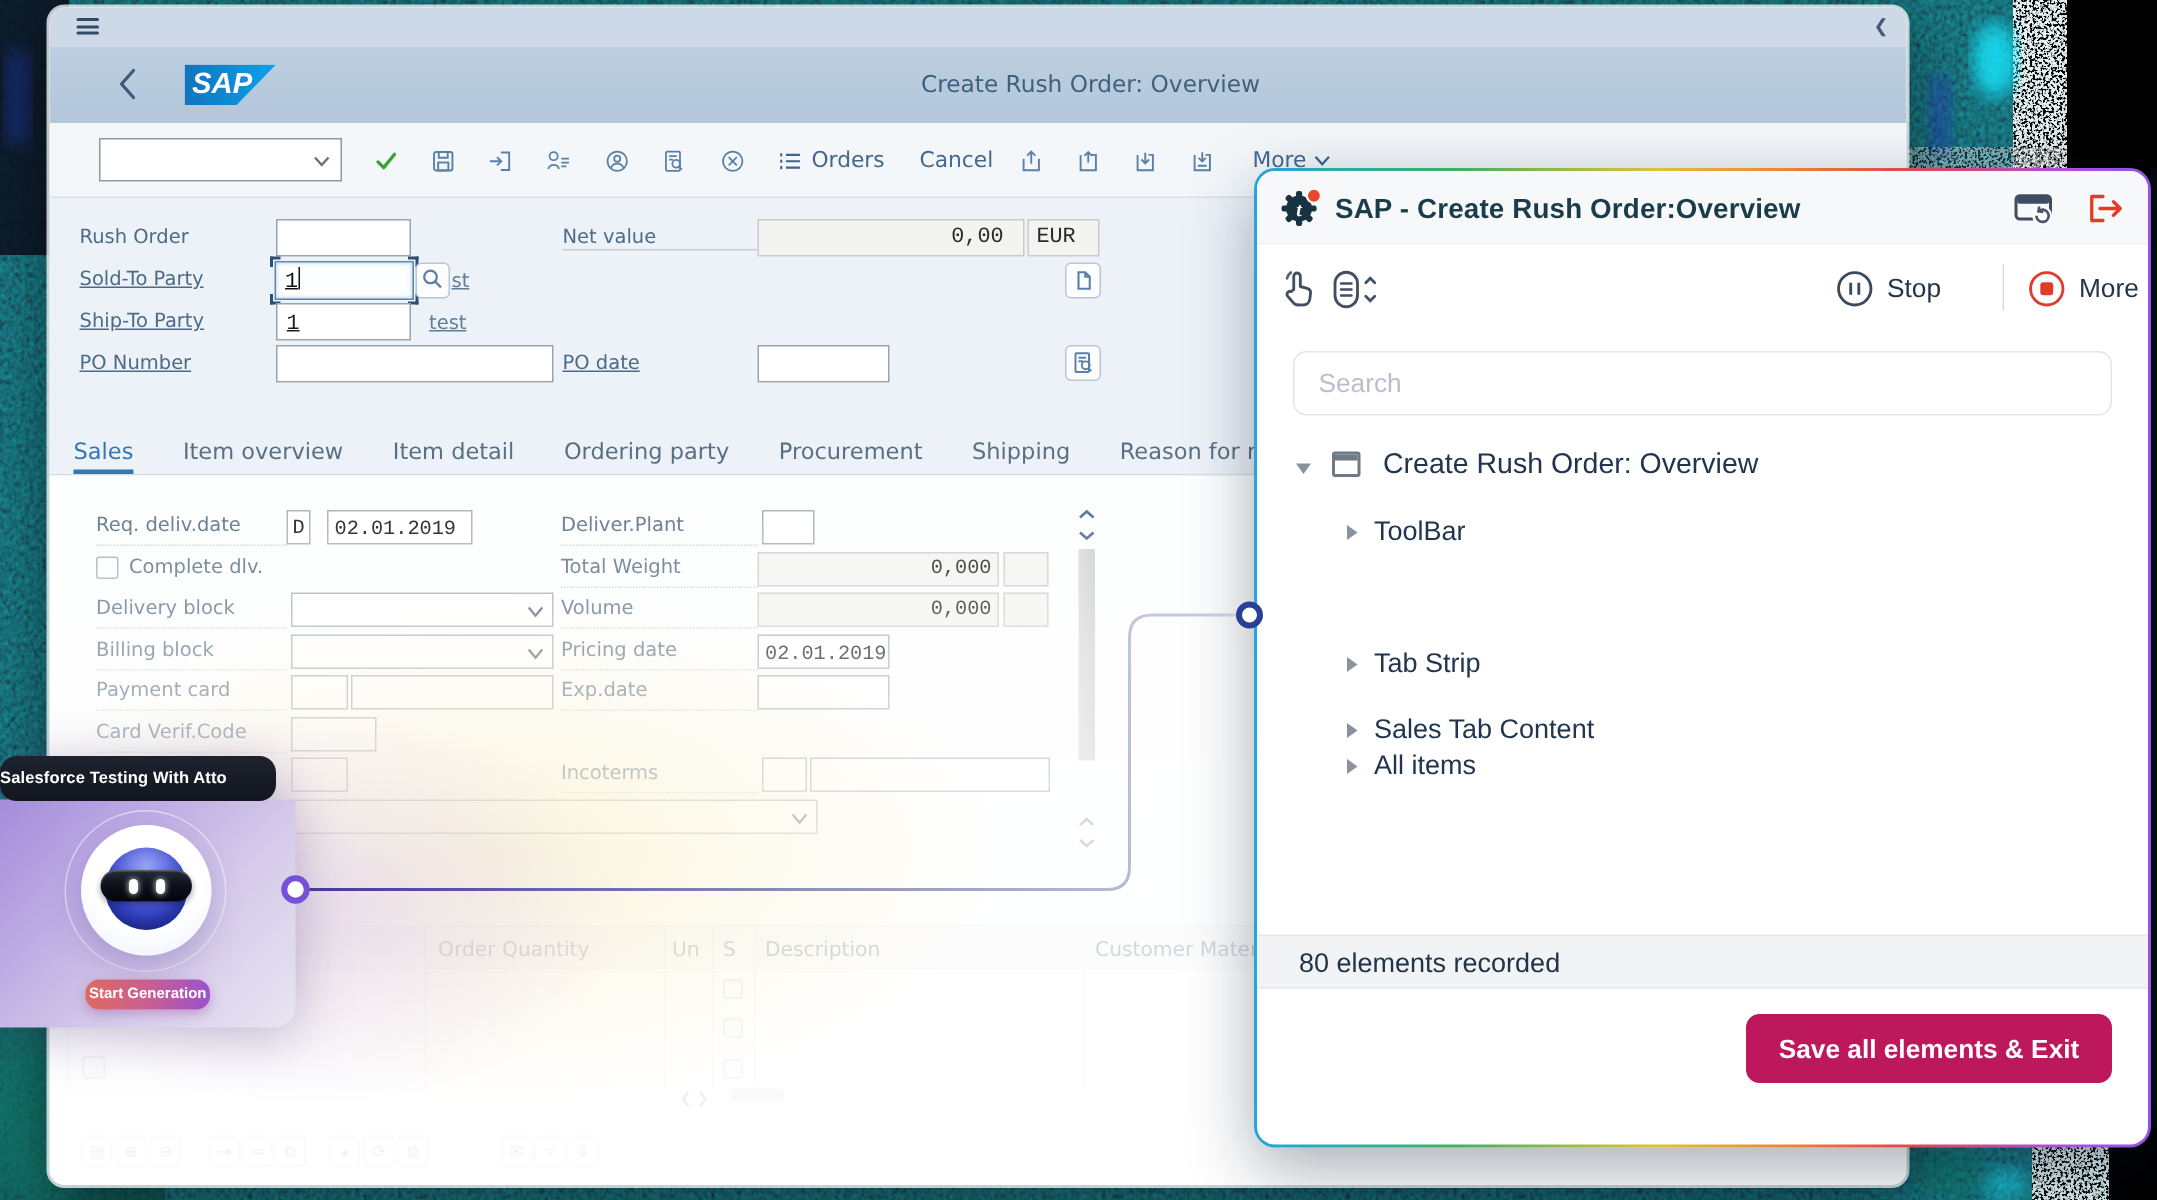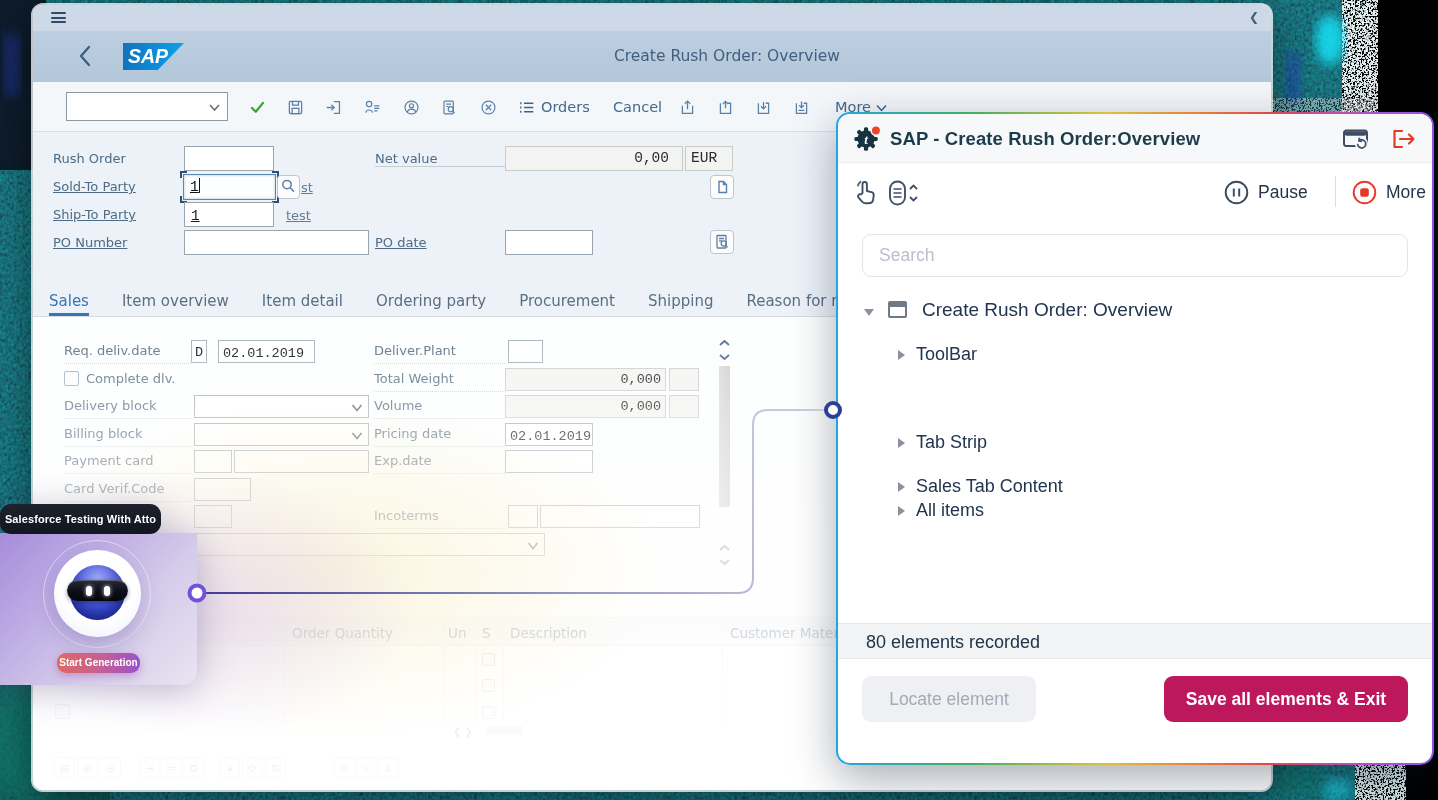--- a/index.html
+++ b/index.html
@@ -100,23 +100,23 @@
   .fade-overlay { position:absolute; inset:0; pointer-events:none;
      background:
        radial-gradient(ellipse 300px 190px at 175px 600px, rgba(196,166,236,.33), rgba(196,166,236,0) 70%),
        radial-gradient(ellipse 480px 240px at 300px 565px, rgba(246,228,160,.34), rgba(246,228,160,0) 70%),
        linear-gradient(180deg, rgba(255,255,255,0) 0%, rgba(255,255,255,0) 41%,
          rgba(255,255,255,.35) 55%, rgba(255,255,255,.58) 68%,
          rgba(255,255,255,.72) 78%, rgba(255,255,255,.84) 88%, rgba(255,255,255,.9) 100%); }
 
   
   .atto-card { position:absolute; left:0; top:504px; width:197px; height:181px; filter:drop-shadow(0 6px 18px rgba(60,40,110,.30)); }
-  .atto-pill { position:absolute; left:0; top:0; width:161px; height:30px; border-radius:11px;
+  .atto-pill { position:absolute; left:0; top:0; width:184px; height:30px; border-radius:11px;
      background:linear-gradient(180deg,#1d222d,#12161f); color:#fff; font-size:11px; font-weight:bold;
-     text-align:center; line-height:30px; letter-spacing:.1px; }
+     line-height:30px; letter-spacing:.1px; }
   .atto-body { position:absolute; left:0; top:29px; width:197px; height:152px;
      border-radius:0 0 14px 0;
      background:linear-gradient(133deg,#a58cdb 0%,#bcaae3 30%,#d5cbea 62%,#e9e4f1 100%); }
   .robot-ring-faint { position:absolute; left:43px; top:7px; width:108px; height:108px; border-radius:50%;
      border:1.5px solid rgba(255,255,255,.5); }
   .robot-disc { position:absolute; left:54px; top:17px; width:87px; height:87px; border-radius:50%;
      background:radial-gradient(circle at 50% 38%, #ffffff 55%, #e9eefb 100%);
      box-shadow:0 10px 22px rgba(80,60,150,.28); }
   .robot-sphere { position:absolute; left:16px; top:15px; width:55px; height:55px; border-radius:50%;
      background:radial-gradient(circle at 50% 24%, #9aa6f2 0%, #5b68e6 36%, #3346cc 68%, #202e9e 100%);
@@ -565,21 +565,21 @@
             <path d="M7 10 h7 M7 14 h7 M7 18 h7" stroke-width="1.6"></path>
             <path d="M23.5 9.5 L26.5 6.5 L29.5 9.5" stroke-width="1.8"></path>
             <path d="M23.5 18.5 L26.5 21.5 L29.5 18.5" stroke-width="1.8"></path>
           </g>
         </svg>
         <div class="pc-btn" style="left:386px;">
           <svg width="25" height="25" viewBox="0 0 25 25">
             <circle cx="12.5" cy="12.5" r="10.8" fill="none" stroke="#3a4a5e" stroke-width="1.9"></circle>
             <path d="M9.8 8.5 v8 M15.2 8.5 v8" stroke="#3a4a5e" stroke-width="1.9"></path>
           </svg>
-          <span>Pause</span>
+          <span>Stop</span>
         </div>
         <div class="pc-divider"></div>
         <div class="pc-btn" style="left:514px;">
           <svg width="25" height="25" viewBox="0 0 25 25">
             <circle cx="12.5" cy="12.5" r="10.8" fill="none" stroke="#e23b2a" stroke-width="1.9"></circle>
             <rect x="8.2" y="8.2" width="8.6" height="8.6" rx="2" fill="#e23b2a"></rect>
           </svg>
           <span>More</span>
         </div>
       </div>
@@ -604,21 +604,20 @@
       <div class="tree-row child" style="top:359px;">
         <span class="tr-caret-right"></span>
         <span class="tr-label">Sales Tab Content</span>
       </div>
       <div class="tree-row child" style="top:383px;">
         <span class="tr-caret-right"></span>
         <span class="tr-label">All items</span>
       </div>
 
       <div class="p-status">80 elements recorded</div>
-      <button class="p-btn-locate" disabled="">Locate element</button>
       <button class="p-btn-save">Save all elements &amp; Exit</button>
     </div>
   </div>
 
   <svg id="connector" width="1438" height="800">
     <defs>
       <linearGradient id="connGrad" gradientUnits="userSpaceOnUse" x1="205" y1="593" x2="768" y2="410">
         <stop offset="0" stop-color="#453a96"></stop>
         <stop offset="0.55" stop-color="#8f93bd"></stop>
         <stop offset="1" stop-color="#c4c9dd"></stop>

